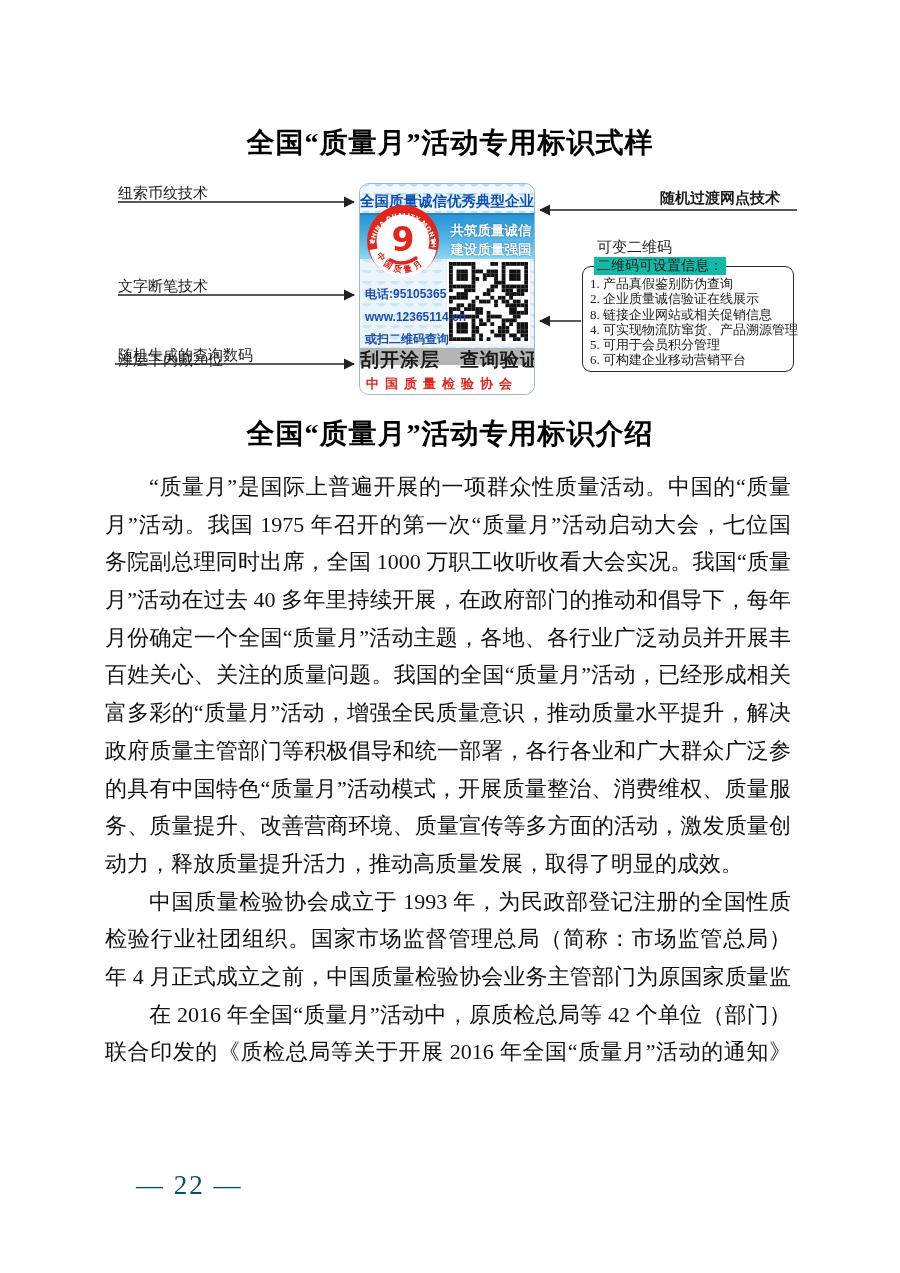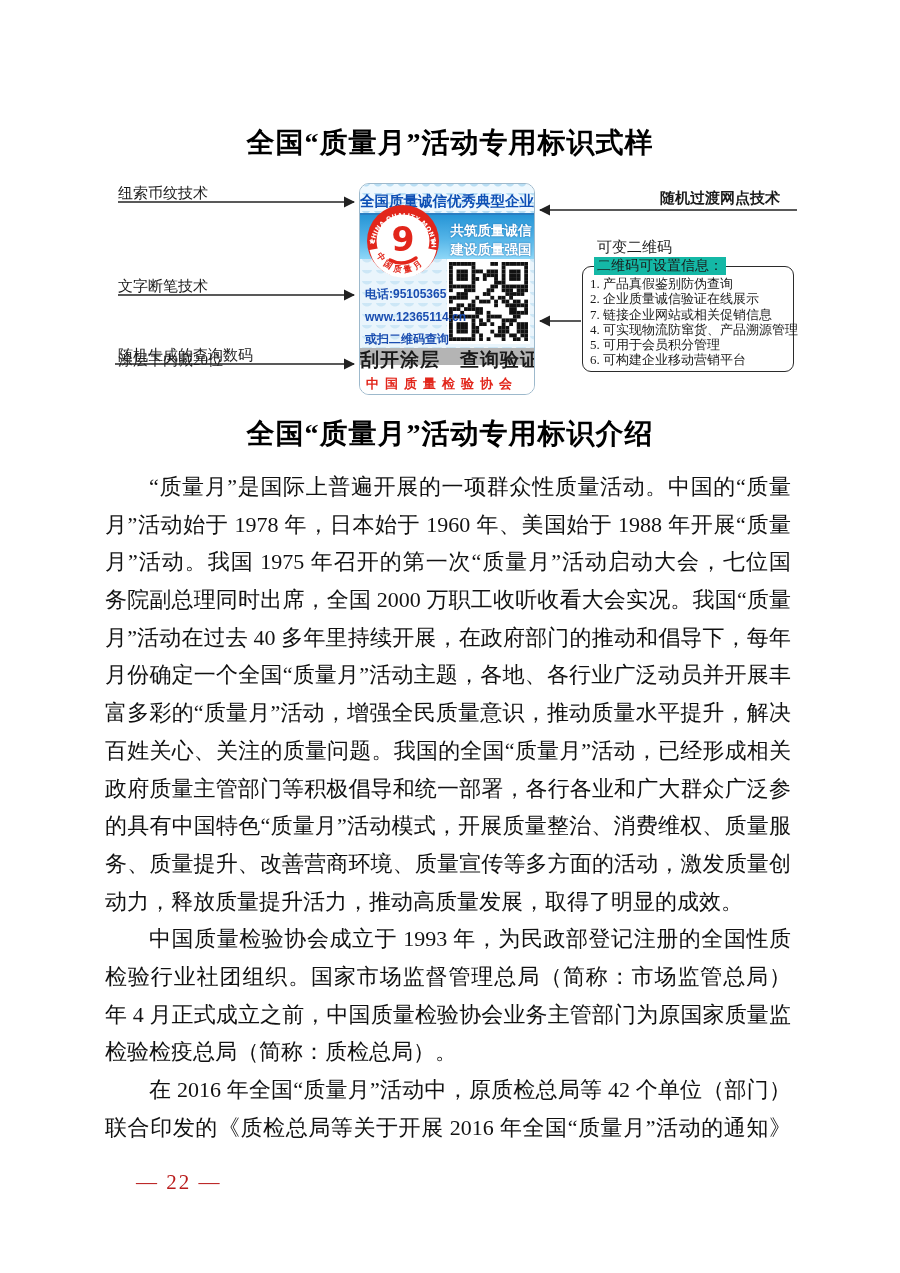--- a/index.html
+++ b/index.html
@@ -52,21 +52,21 @@
            text-align:left;font-size:13px;font-weight:bold;color:#e2261b;line-height:24px;
            letter-spacing:6px;text-indent:6px;white-space:nowrap;}
   .stk-logo{position:absolute;left:6px;top:20px;width:74px;height:74px;}
 
   
   .body-text{position:absolute;left:105px;top:468px;width:686px;font-size:22px;color:#111;}
   .bl{height:37.7px;line-height:37.7px;text-align:justify;text-align-last:justify;
       text-justify:inter-character;overflow:hidden;}
   .bl.first{padding-left:44px;}
   .bl.short{text-align-last:left;}
-  .page-number{position:absolute;left:136px;top:1170px;font-size:21px;color:#b91c1c;letter-spacing:2px;}
+  .page-number{position:absolute;left:136px;top:1170px;font-size:27px;color:#0c4a6e;letter-spacing:2px;}
 </style>
 </head>
 <body>
 
 <div class="page">
 
   <h1 class="doc-title" id="title1">全国“质量月”活动专用标识式样</h1>
 
   <div class="ann" style="left:118px;top:184px;">纽索币纹技术</div>
   <div class="ann" style="left:118px;top:277px;">文字断笔技术</div>
@@ -74,21 +74,21 @@
   <div class="ann" style="left:118px;top:346px;">随机生成的查询数码</div>
 
   <div class="ann" style="left:660px;top:189px;font-weight:bold;">随机过渡网点技术</div>
   <div class="ann" style="left:597px;top:238px;">可变二维码</div>
 
   <div class="qr-info-box">
     <span class="qr-info-title">二维码可设置信息：</span>
     <div class="qr-info-items">
       <div>1. 产品真假鉴别防伪查询</div>
       <div>2. 企业质量诚信验证在线展示</div>
-      <div>7. 链接企业网站或相关促销信息</div>
+      <div>8. 链接企业网站或相关促销信息</div>
       <div>4. 可实现物流防窜货、产品溯源管理</div>
       <div>5. 可用于会员积分管理</div>
       <div>6. 可构建企业移动营销平台</div>
     </div>
   </div>
 
   <div class="sticker">
     <div class="stk-top">
       <span>全国质量诚信优秀典型企业</span>
     </div>
@@ -379,33 +379,31 @@
     <line x1="797" y1="210" x2="540" y2="210" stroke="#222" stroke-width="1.5" marker-end="url(#arr)"></line>
     <line x1="118" y1="295" x2="354" y2="295" stroke="#222" stroke-width="1.5" marker-end="url(#arr)"></line>
     <line x1="115" y1="364" x2="354" y2="364" stroke="#222" stroke-width="1.5" marker-end="url(#arr)"></line>
     <line x1="581" y1="321" x2="540" y2="321" stroke="#222" stroke-width="1.5" marker-end="url(#arr)"></line>
   </svg>
 
   <h2 class="doc-title" id="title2">全国“质量月”活动专用标识介绍</h2>
 
   <div class="body-text">
     <div class="bl first">“质量月”是国际上普遍开展的一项群众性质量活动。中国的“质量</div>
-    <div class="bl">月”活动始于 1978 年，日本始于 1960 年、美国始于 1988 年开展“质量</div>
     <div class="bl">月”活动。我国 1975 年召开的第一次“质量月”活动启动大会，七位国</div>
-    <div class="bl">务院副总理同时出席，全国 2000 万职工收听收看大会实况。我国“质量</div>
+    <div class="bl">务院副总理同时出席，全国 1000 万职工收听收看大会实况。我国“质量</div>
     <div class="bl">月”活动在过去 40 多年里持续开展，在政府部门的推动和倡导下，每年 9</div>
     <div class="bl">月份确定一个全国“质量月”活动主题，各地、各行业广泛动员并开展丰</div>
+    <div class="bl">百姓关心、关注的质量问题。我国的全国“质量月”活动，已经形成相关</div>
     <div class="bl">富多彩的“质量月”活动，增强全民质量意识，推动质量水平提升，解决</div>
-    <div class="bl">百姓关心、关注的质量问题。我国的全国“质量月”活动，已经形成相关</div>
     <div class="bl">政府质量主管部门等积极倡导和统一部署，各行各业和广大群众广泛参与</div>
     <div class="bl">的具有中国特色“质量月”活动模式，开展质量整治、消费维权、质量服</div>
     <div class="bl">务、质量提升、改善营商环境、质量宣传等多方面的活动，激发质量创新</div>
     <div class="bl short">动力，释放质量提升活力，推动高质量发展，取得了明显的成效。</div>
     <div class="bl first">中国质量检验协会成立于 1993 年，为民政部登记注册的全国性质量</div>
     <div class="bl">检验行业社团组织。国家市场监督管理总局（简称：市场监管总局）2018</div>
     <div class="bl">年 4 月正式成立之前，中国质量检验协会业务主管部门为原国家质量监督</div>
-    <div class="bl short">检验检疫总局（简称：质检总局）。</div>
     <div class="bl first">在 2016 年全国“质量月”活动中，原质检总局等 42 个单位（部门）</div>
     <div class="bl">联合印发的《质检总局等关于开展 2016 年全国“质量月”活动的通知》</div>
   </div>
 
   <div class="page-number">— 22 —</div>
 </div>
 
 </body></html>

